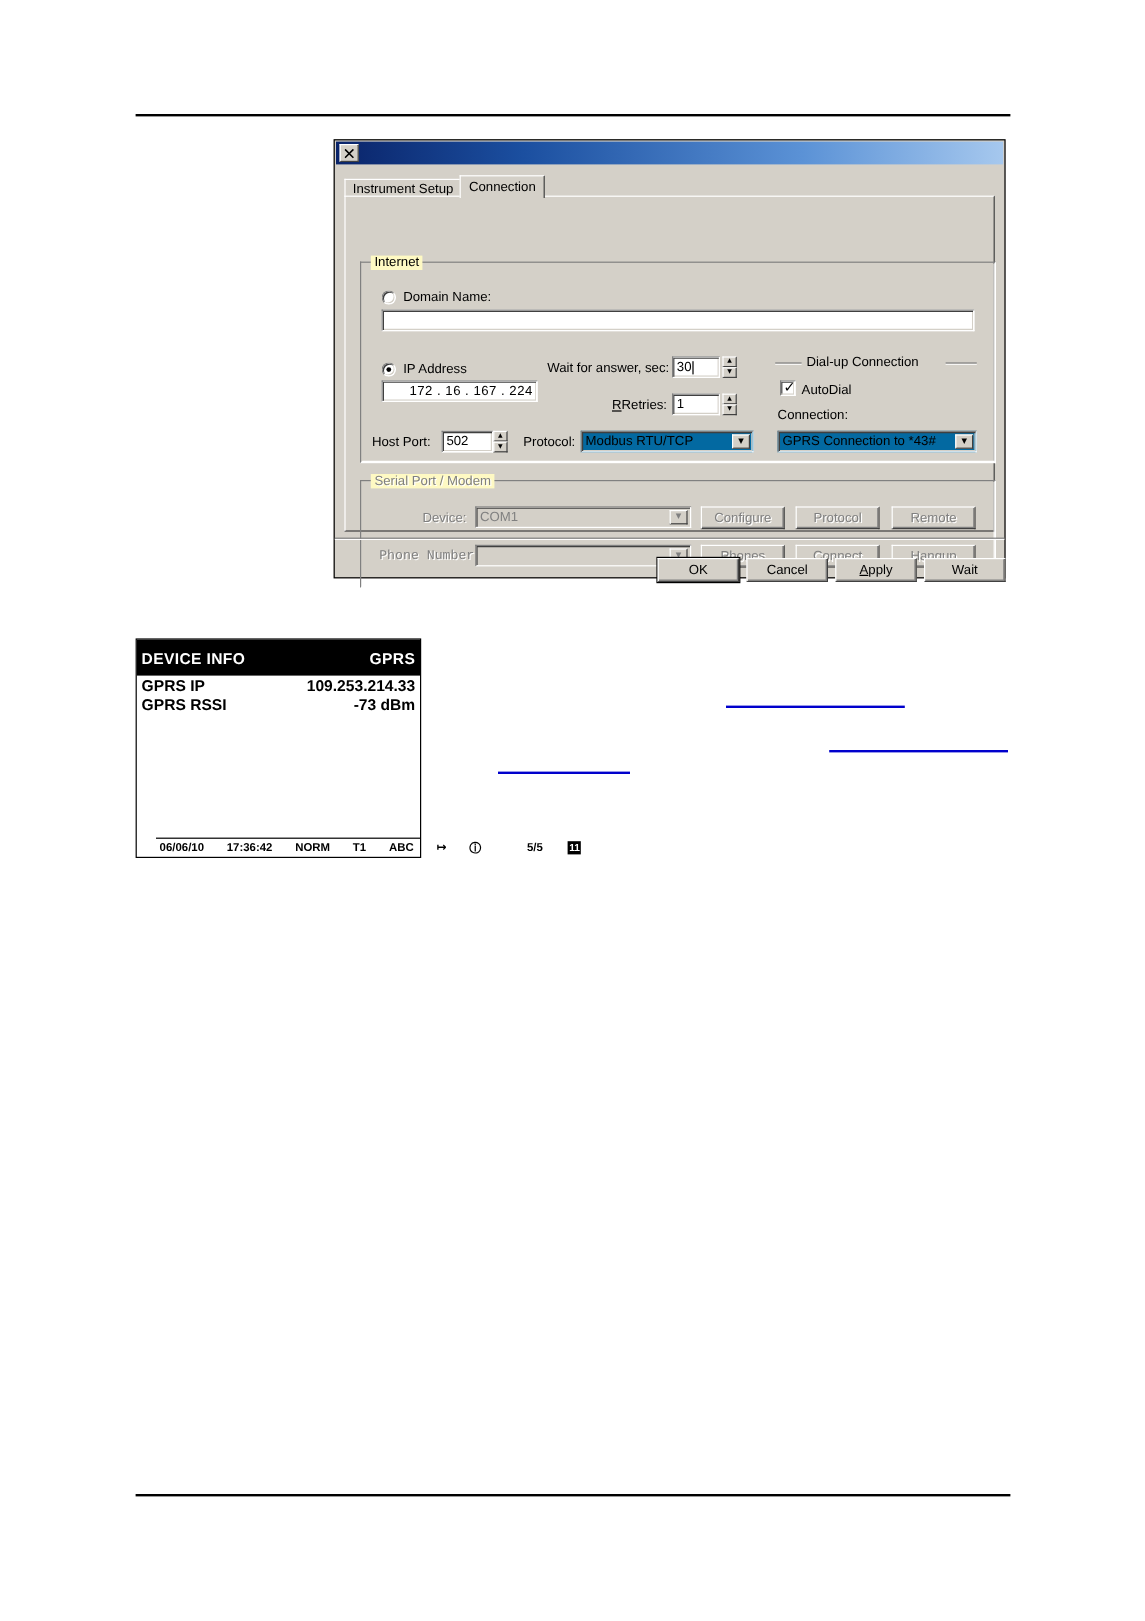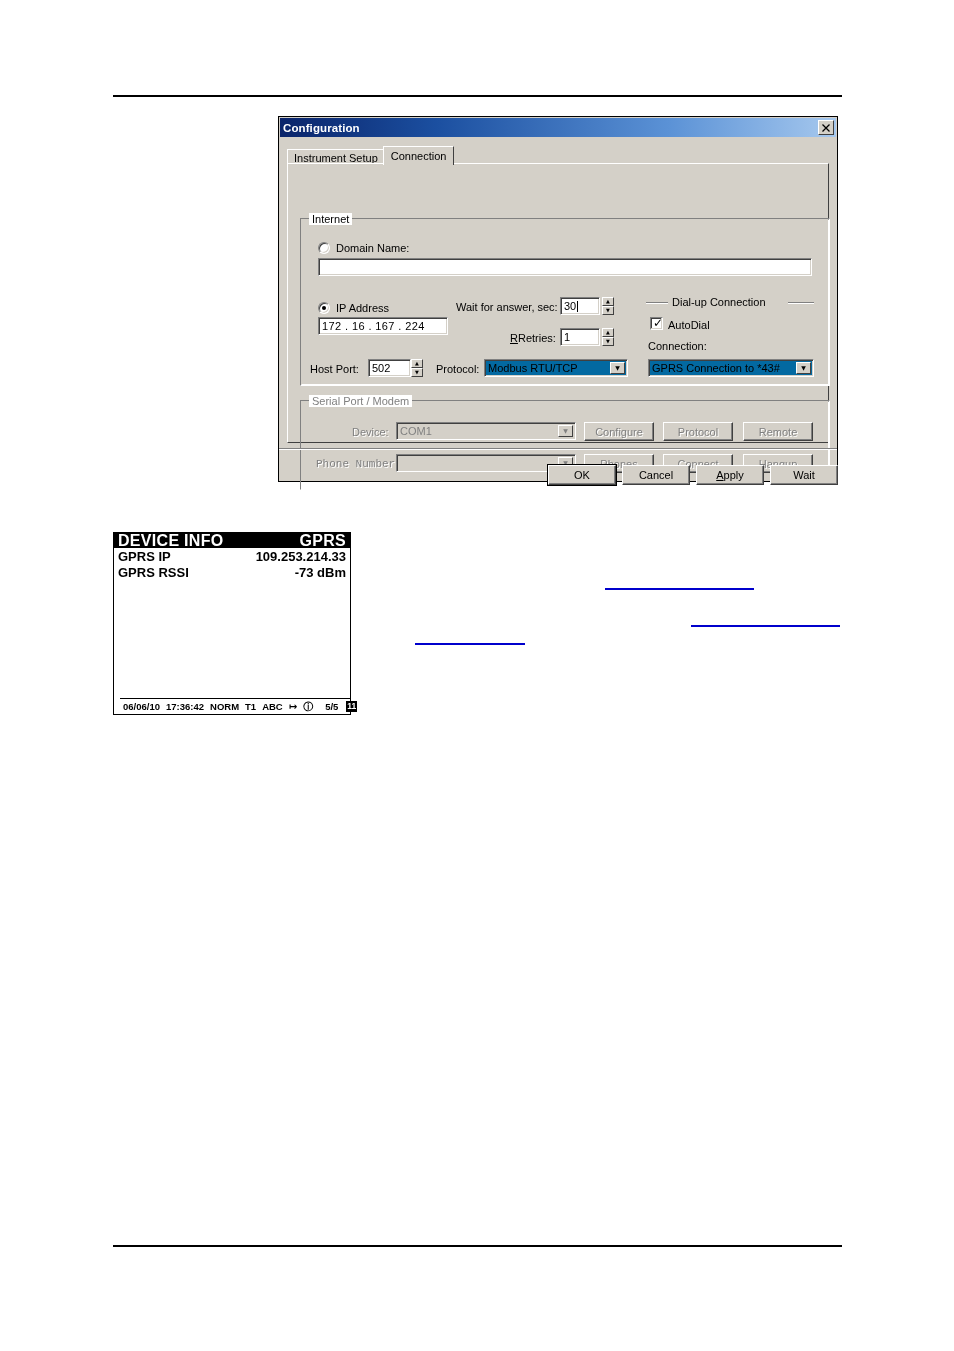--- a/index.html
+++ b/index.html
@@ -145,21 +145,21 @@
     left: 0; top: 0; right: 0; bottom: 0;
     border: 1px solid #ffffff;
     border-left-color: transparent;
     border-top-color: transparent;
     pointer-events: none;
   }
   .group-title {
     position: absolute;
     top: -6px;
     left: 8px;
-    background: #ffffff;
+    background: #fef9c3;
     padding: 0 3px;
     font-size: 11px;
   }
 
   #internet-group {
     left: 12px;
     top: 54px;
     width: 530px;
     height: 168px;
   }
@@ -231,21 +231,21 @@
     border-bottom: 1px solid #ffffff;
     box-shadow: inset 1px 1px 0 #404040, inset -1px -1px 0 #d4d0c8;
     font-size: 11px;
     padding: 1px 3px;
     display: flex;
     align-items: center;
     overflow: hidden;
     white-space: nowrap;
   }
   .ipfield {
-    justify-content: flex-start;
+    justify-content: flex-end;
     letter-spacing: 0.4px;
   }
   .caret {
     display: inline-block;
     width: 1px;
     height: 11px;
     background: #000000;
     margin-left: 1px;
     vertical-align: middle;
   }
@@ -351,53 +351,53 @@
     left: 113px;
     top: 532px;
     width: 238px;
     height: 183px;
     background: #ffffff;
     border: 1px solid #000000;
     box-sizing: border-box;
     font-family: "Liberation Sans", sans-serif;
   }
   #lcd-header {
-    height: 15px;
+    height: 30px;
     background: #000000;
     color: #ffffff;
     display: flex;
     align-items: center;
     justify-content: space-between;
     padding: 0 4px;
-    font-size: 16px;
+    font-size: 13px;
     font-weight: bold;
     letter-spacing: 0.3px;
   }
   .lcd-row {
     display: flex;
     justify-content: space-between;
     padding: 1px 4px 0 4px;
     font-size: 13px;
     font-weight: bold;
     color: #000000;
   }
   #lcd-status {
     position: absolute;
-    left: 6px;
+    left: 16px;
     right: 0;
     bottom: 0;
     border-top: 1px solid #000000;
     height: 15px;
     display: flex;
     align-items: center;
     padding: 0 3px;
     font-size: 9.5px;
     font-weight: bold;
     white-space: nowrap;
-    gap: 6px;
+    gap: 19px;
   }
   #lcd-status .icon-glyph {
     font-family: "DejaVu Sans", sans-serif;
     font-size: 10px;
   }
   .status-badge {
     background: #000000;
     color: #ffffff;
     font-size: 8.5px;
     font-weight: bold;
@@ -409,21 +409,20 @@
 </style>
 </head>
 <body>
 
 <div id="header-rule" class="page-rule"></div>
 <div id="footer-rule" class="page-rule"></div>
 
 <div id="config-dialog">
 
   <div class="titlebar">
-    <span class="titlebar-text">Configuration</span>
     <div class="title-close">
       <svg width="8" height="8" viewBox="0 0 8 8">
         <path d="M0.5 0.5 L7.5 7.5 M7.5 0.5 L0.5 7.5" stroke="#000" stroke-width="1.3" fill="none"></path>
       </svg>
     </div>
   </div>
 
   <div class="dialog-body">
 
     <div class="tabstrip">

